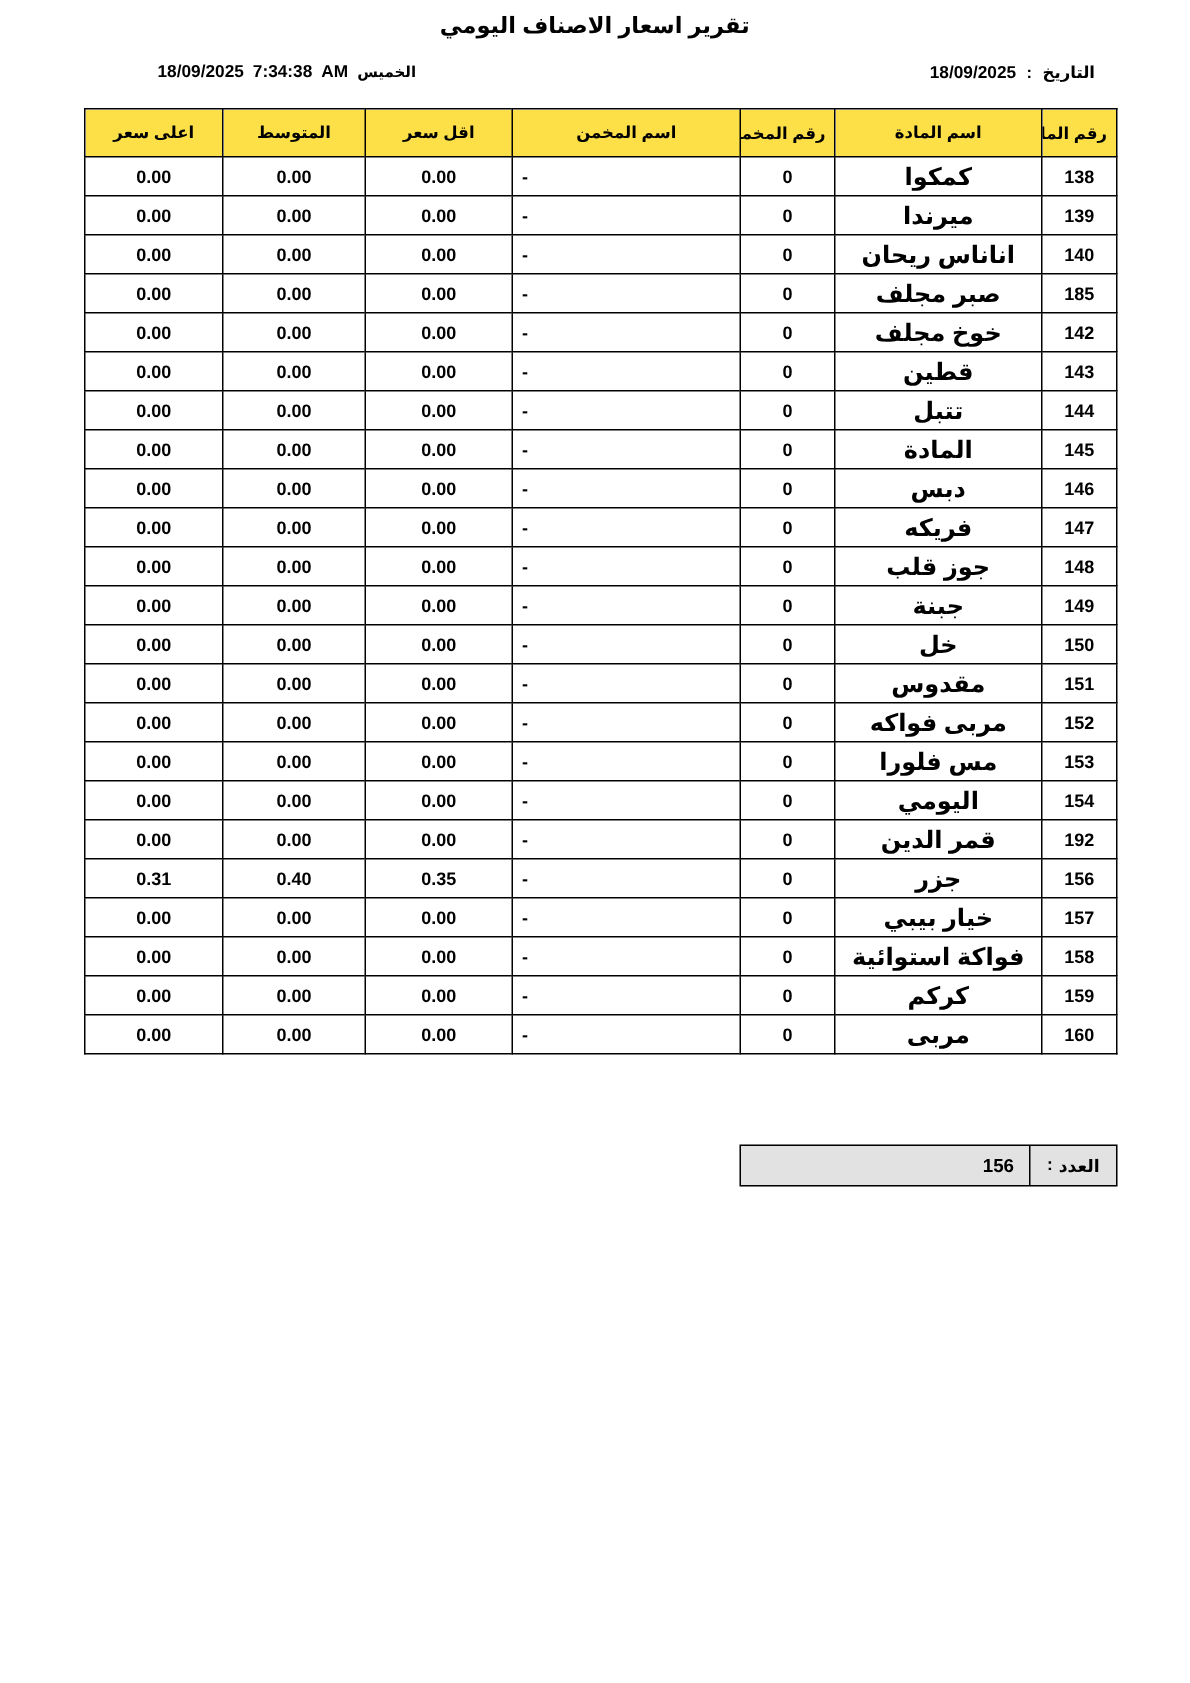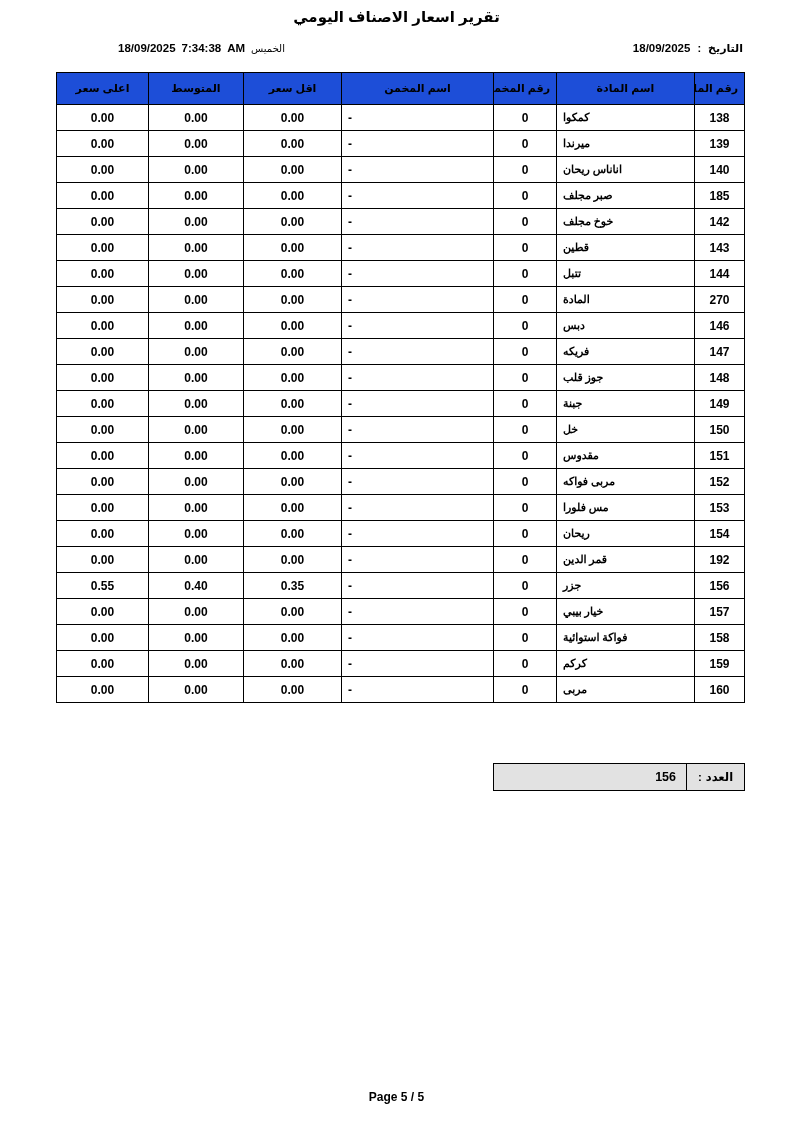--- a/index.html
+++ b/index.html
@@ -34,39 +34,39 @@
     font-size: 15px;
     font-weight: bold;
     letter-spacing: 0.2px;
     direction: rtl;
   }
 
   
   .meta-row {
     position: absolute;
     top: 42px;
-    left: 13px;
+    left: 0;
     width: 778px;
     height: 18px;
   }
   .meta-left {
     position: absolute;
     left: 105px;
     top: 0;
     direction: ltr;
     display: flex;
     align-items: baseline;
     gap: 6px;
     font-size: 11.5px;
     font-weight: bold;
     white-space: nowrap;
   }
   .meta-left .weekday {
     font-size: 10px;
-    font-weight: normal;
+    font-weight: bold;
     direction: rtl;
   }
   .meta-right {
     position: absolute;
     right: 48px;
     top: 0;
     direction: rtl;
     display: flex;
     align-items: baseline;
     gap: 7px;
@@ -97,36 +97,36 @@
   table.report td {
     border: 1px solid #000000;
     height: 26px;
     padding: 0 6px;
     box-sizing: border-box;
     font-weight: bold;
     overflow: hidden;
     white-space: nowrap;
   }
   table.report thead th {
-    background: #1d4ed8;
+    background: #fde047;
     text-align: center;
     font-size: 11px;
     height: 32px;
   }
   
   col.c-code      { width: 50px; }
   col.c-name      { width: 138px; }
   col.c-storeno   { width: 63px; }
   col.c-storename { width: 152px; }
   col.c-min       { width: 98px; }
   col.c-avg       { width: 95px; }
   col.c-max       { width: 92px; }
 
   td.code      { text-align: center; font-size: 12px; }
-  td.name      { text-align: left;  direction: rtl; font-size: 11px; padding-left: 8px; font-family: Liberation Serif, serif; }
+  td.name      { text-align: center;  direction: rtl; font-size: 16px; padding-left: 8px; }
   td.storeno   { text-align: center; font-size: 12px; }
   td.storename { text-align: left; direction: ltr; font-size: 12px; padding-left: 6px; }
   td.num       { text-align: center; direction: ltr; font-size: 12px; }
 
   
   .count-box {
     position: absolute;
     top: 763px;
     right: 48px;
     width: 252px;
@@ -274,21 +274,21 @@
           <tr>
             <td class="code">144</td>
             <td class="name">تتبل</td>
             <td class="storeno">0</td>
             <td class="storename">-</td>
             <td class="num">0.00</td>
             <td class="num">0.00</td>
             <td class="num">0.00</td>
           </tr>
           <tr>
-            <td class="code">270</td>
+            <td class="code">145</td>
             <td class="name">المادة</td>
             <td class="storeno">0</td>
             <td class="storename">-</td>
             <td class="num">0.00</td>
             <td class="num">0.00</td>
             <td class="num">0.00</td>
           </tr>
           <tr>
             <td class="code">146</td>
             <td class="name">دبس</td>
@@ -356,21 +356,21 @@
             <td class="code">153</td>
             <td class="name">مس فلورا</td>
             <td class="storeno">0</td>
             <td class="storename">-</td>
             <td class="num">0.00</td>
             <td class="num">0.00</td>
             <td class="num">0.00</td>
           </tr>
           <tr>
             <td class="code">154</td>
-            <td class="name">ريحان</td>
+            <td class="name">اليومي</td>
             <td class="storeno">0</td>
             <td class="storename">-</td>
             <td class="num">0.00</td>
             <td class="num">0.00</td>
             <td class="num">0.00</td>
           </tr>
           <tr>
             <td class="code">192</td>
             <td class="name">قمر الدين</td>
             <td class="storeno">0</td>
@@ -379,21 +379,21 @@
             <td class="num">0.00</td>
             <td class="num">0.00</td>
           </tr>
           <tr>
             <td class="code">156</td>
             <td class="name">جزر</td>
             <td class="storeno">0</td>
             <td class="storename">-</td>
             <td class="num">0.35</td>
             <td class="num">0.40</td>
-            <td class="num">0.55</td>
+            <td class="num">0.31</td>
           </tr>
           <tr>
             <td class="code">157</td>
             <td class="name">خيار بيبي</td>
             <td class="storeno">0</td>
             <td class="storename">-</td>
             <td class="num">0.00</td>
             <td class="num">0.00</td>
             <td class="num">0.00</td>
           </tr>
@@ -431,15 +431,14 @@
   <div class="count-box">
     <div class="count-label-cell">
       <span>العدد</span>
       <span>:</span>
     </div>
     <div class="count-value-cell">
       <span>156</span>
     </div>
   </div>
 
-  <div class="page-footer">Page 5 / 5</div>
 
 </div>
 
 </body></html>

